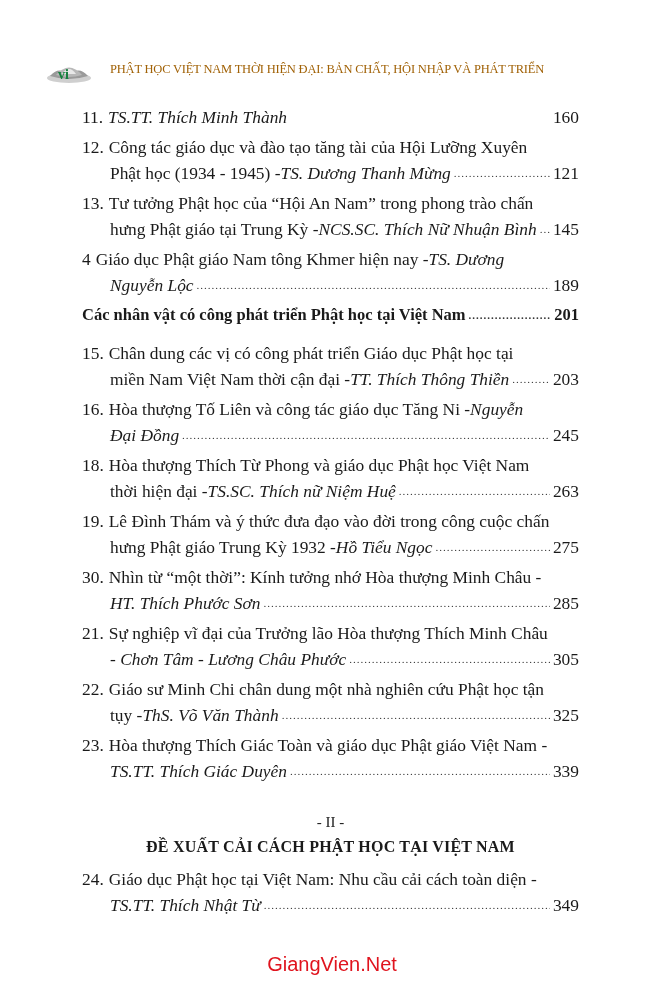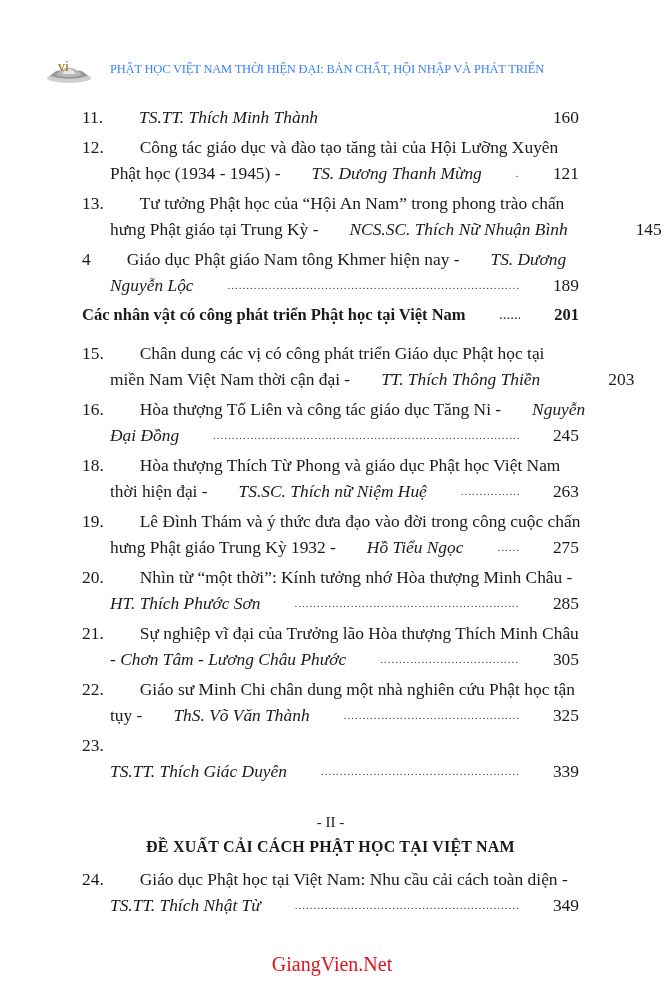--- a/index.html
+++ b/index.html
@@ -2,38 +2,38 @@
 <html><head>
 <meta charset="utf-8">
 <style>
   html, body { margin: 0; padding: 0; }
   body {
     width: 664px; height: 1000px; background: #ffffff; position: relative; overflow: hidden;
     font-family: "Liberation Serif", "DejaVu Serif", serif; color: #1a1a1a;
   }
   .header { position: absolute; left: 40px; top: 54px; width: 600px; height: 34px; }
   .lotus { position: absolute; left: 4px; top: 2px; width: 50px; height: 30px; }
-  .page-num { position: absolute; left: 18px; top: 5px; font-size: 14px; font-weight: normal; color: #a16207; }
-  .running-title { position: absolute; left: 70px; top: 8px; font-size: 12.5px; letter-spacing: -0.2px; color: #3b82f6; white-space: nowrap; }
+  .page-num { position: absolute; left: 18px; top: 13px; font-size: 14px; font-weight: bold; color: #15803d; }
+  .running-title { position: absolute; left: 70px; top: 8px; font-size: 12.5px; letter-spacing: -0.2px; color: #a16207; white-space: nowrap; }
 
   .toc { position: absolute; left: 82px; top: 104px; width: 497px; }
   .entry { font-size: 17.4px; line-height: 26px; margin-bottom: 4px; }
-  .line { display: flex; align-items: center; white-space: nowrap; gap: 31px; }
+  .line { display: flex; align-items: center; white-space: nowrap; }
   .line.cont { padding-left: 28px; }
   .num { margin-right: 5px; }
   .it { font-style: italic; }
   .dots { flex: 1; overflow: hidden; white-space: nowrap; margin: 0 3px; letter-spacing: 1px; font-size: 11px; color: #333; }
   .dots::after { content: "........................................................................................................................................................................................................................................"; }
   .pg { margin-left: auto; }
   .section-head { font-weight: bold; font-size: 16.5px; line-height: 26px; margin-bottom: 12px; }
   .part-block { text-align: center; margin: 26px 0 6px 0; }
   .part-num { font-size: 15px; line-height: 24px; }
   .part-title { font-size: 16px; line-height: 26px; font-weight: bold; letter-spacing: 0.2px; }
   .watermark { position: absolute; left: 0; width: 664px; top: 953px; text-align: center;
-    font-family: Liberation Serif, serif; font-size: 20px; color: #e0141e; }
+    font-family: Liberation Sans, sans-serif; font-size: 20px; color: #e0141e; }
 </style>
 </head>
 <body>
 
 <div class="header">
   <svg class="lotus" viewBox="0 0 50 30">
     <ellipse cx="25" cy="22" rx="22" ry="5" fill="#cfcfcf"></ellipse>
     <path d="M6 20 Q14 10 25 18 Q36 10 44 20 Q25 26 6 20Z" fill="#9a9a9a"></path>
     <path d="M12 19 Q25 4 38 19 Q25 23 12 19Z" fill="#b8b8b8"></path>
     <path d="M18 18 Q25 8 32 18Z" fill="#e8e8e8"></path>
@@ -145,21 +145,21 @@
     <div class="line cont">
       <span>hưng Phật giáo Trung Kỳ 1932 - </span>
       <span class="it">Hồ Tiểu Ngọc</span>
       <span class="dots"></span>
       <span class="pg">275</span>
     </div>
   </div>
 
   <div class="entry">
     <div class="line">
-      <span class="num">20.</span>
+      <span class="num">30.</span>
       <span>Nhìn từ “một thời”: Kính tưởng nhớ Hòa thượng Minh Châu -</span>
     </div>
     <div class="line cont">
       <span class="it">HT. Thích Phước Sơn</span>
       <span class="dots"></span>
       <span class="pg">285</span>
     </div>
   </div>
 
   <div class="entry">
@@ -183,20 +183,21 @@
       <span>tụy - </span>
       <span class="it">ThS. Võ Văn Thành</span>
       <span class="dots"></span>
       <span class="pg">325</span>
     </div>
   </div>
 
   <div class="entry">
     <div class="line">
       <span class="num">23.</span>
+      <span>Hòa thượng Thích Giác Toàn và giáo dục Phật giáo Việt Nam -</span>
     </div>
     <div class="line cont">
       <span class="it">TS.TT. Thích Giác Duyên</span>
       <span class="dots"></span>
       <span class="pg">339</span>
     </div>
   </div>
 
   <div class="part-block">
     <div class="part-num">- II -</div>

